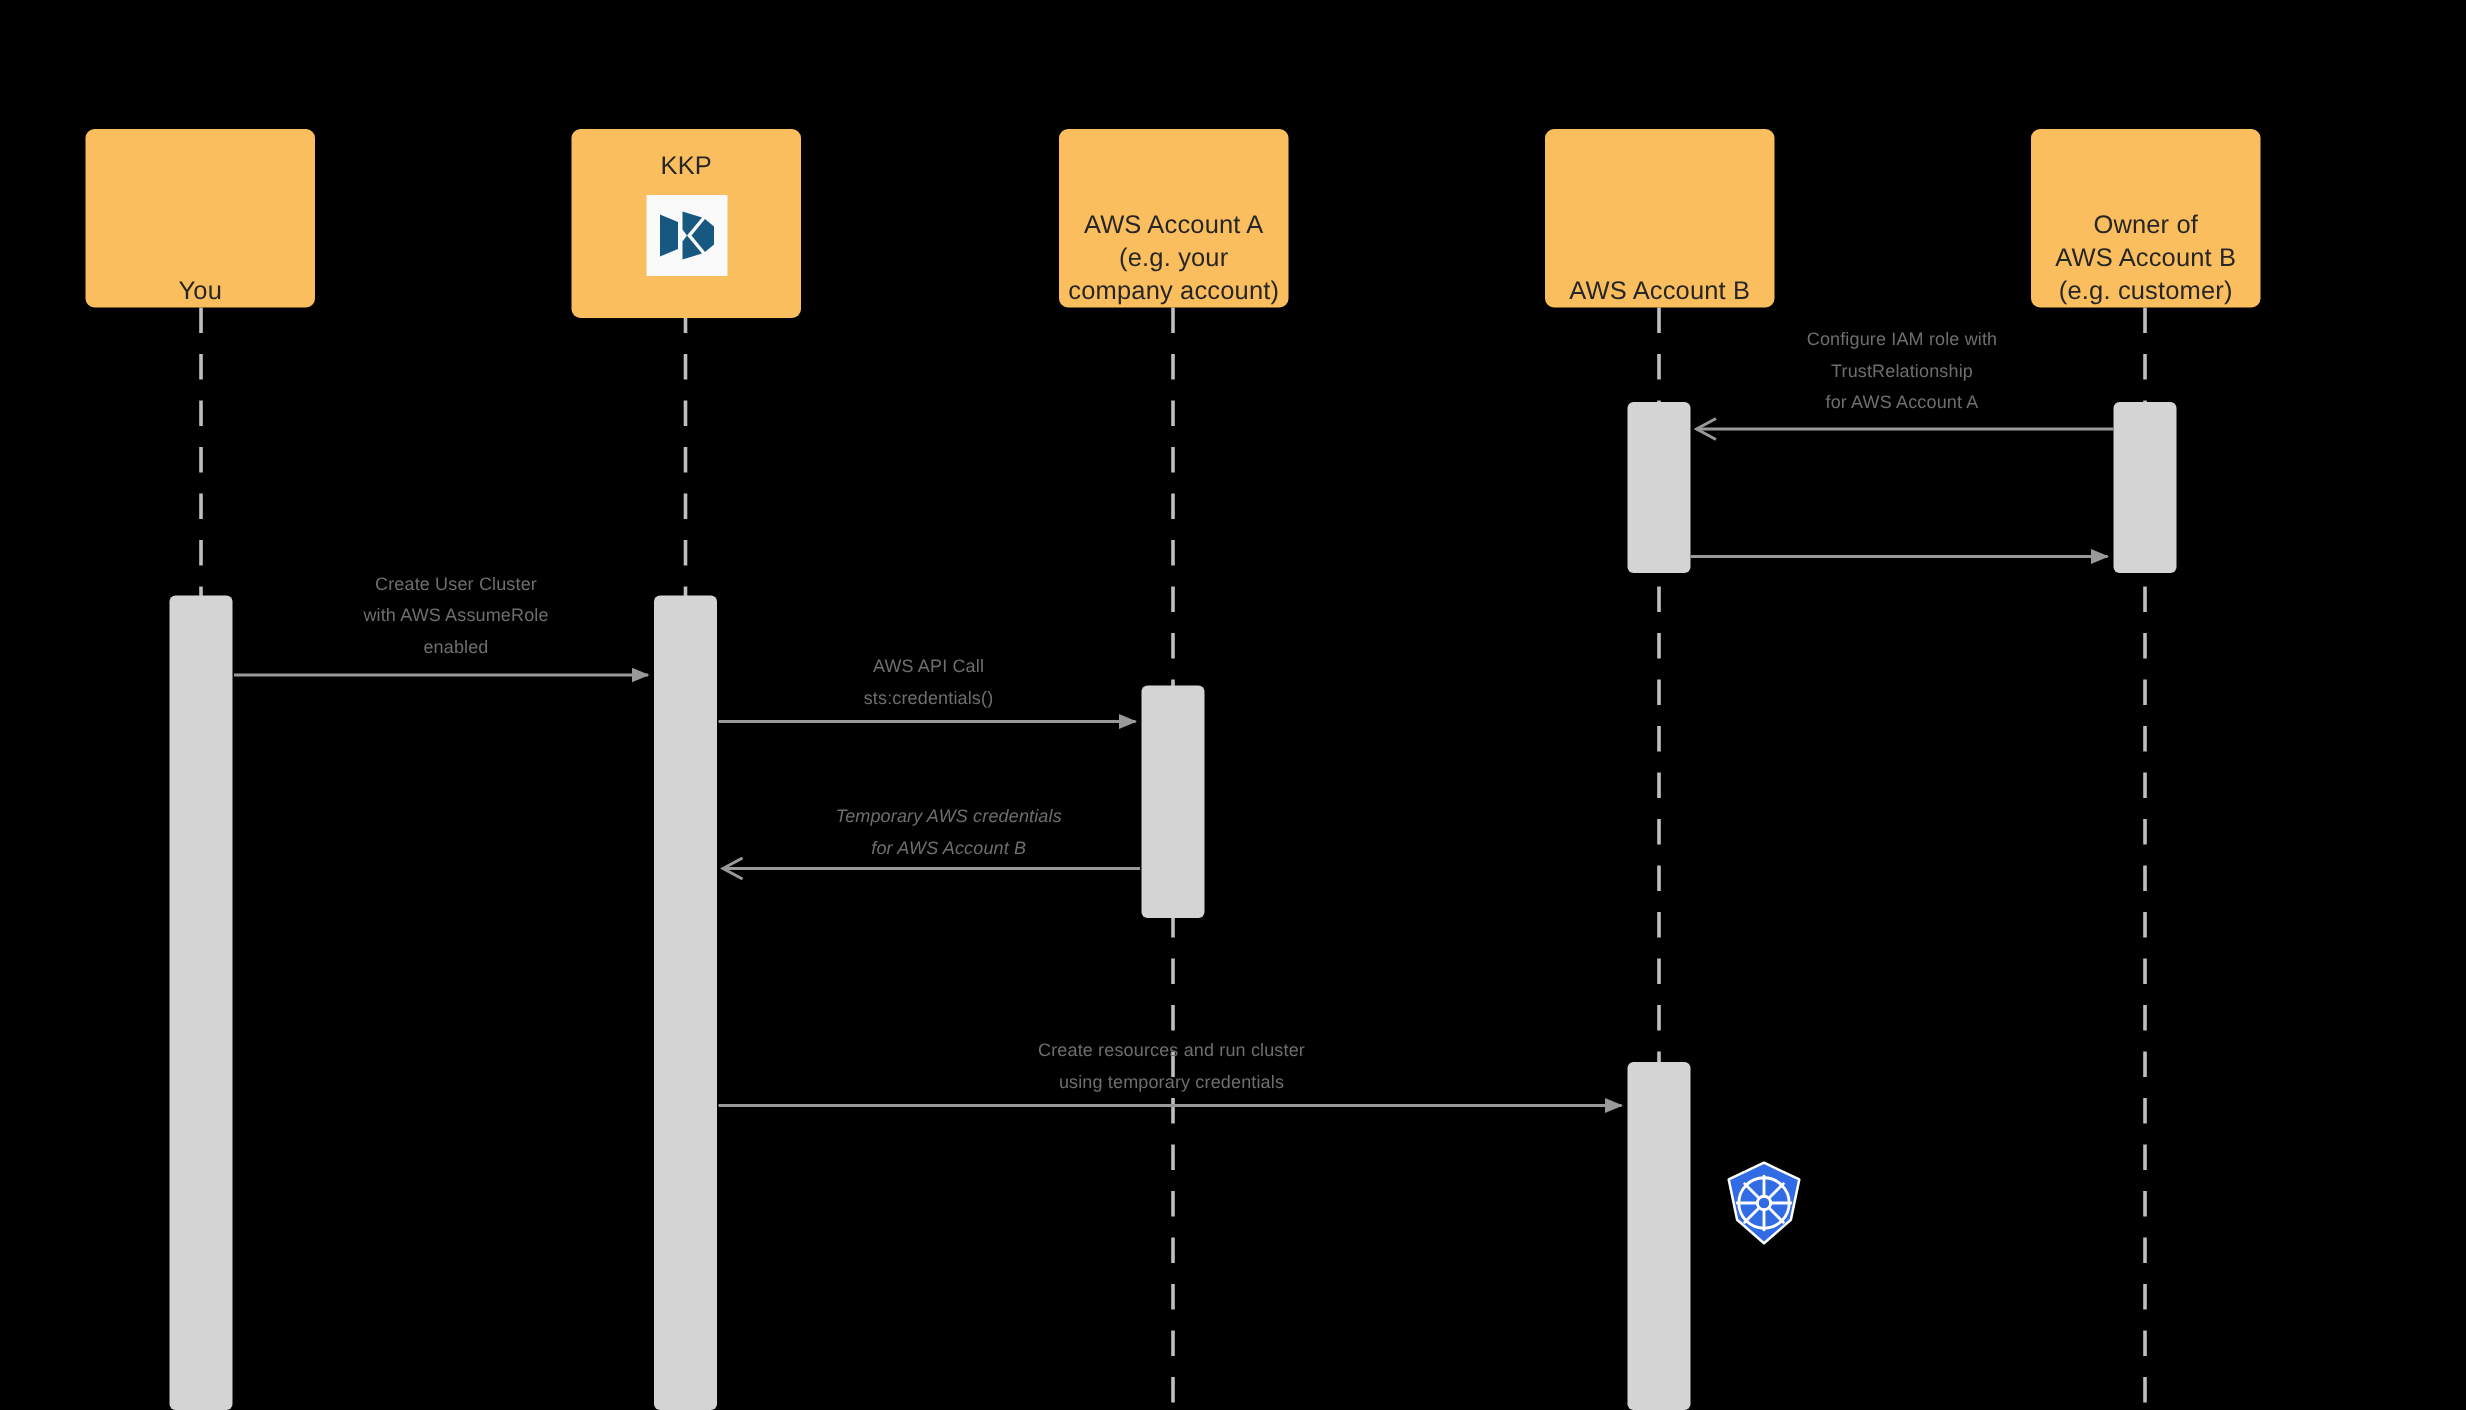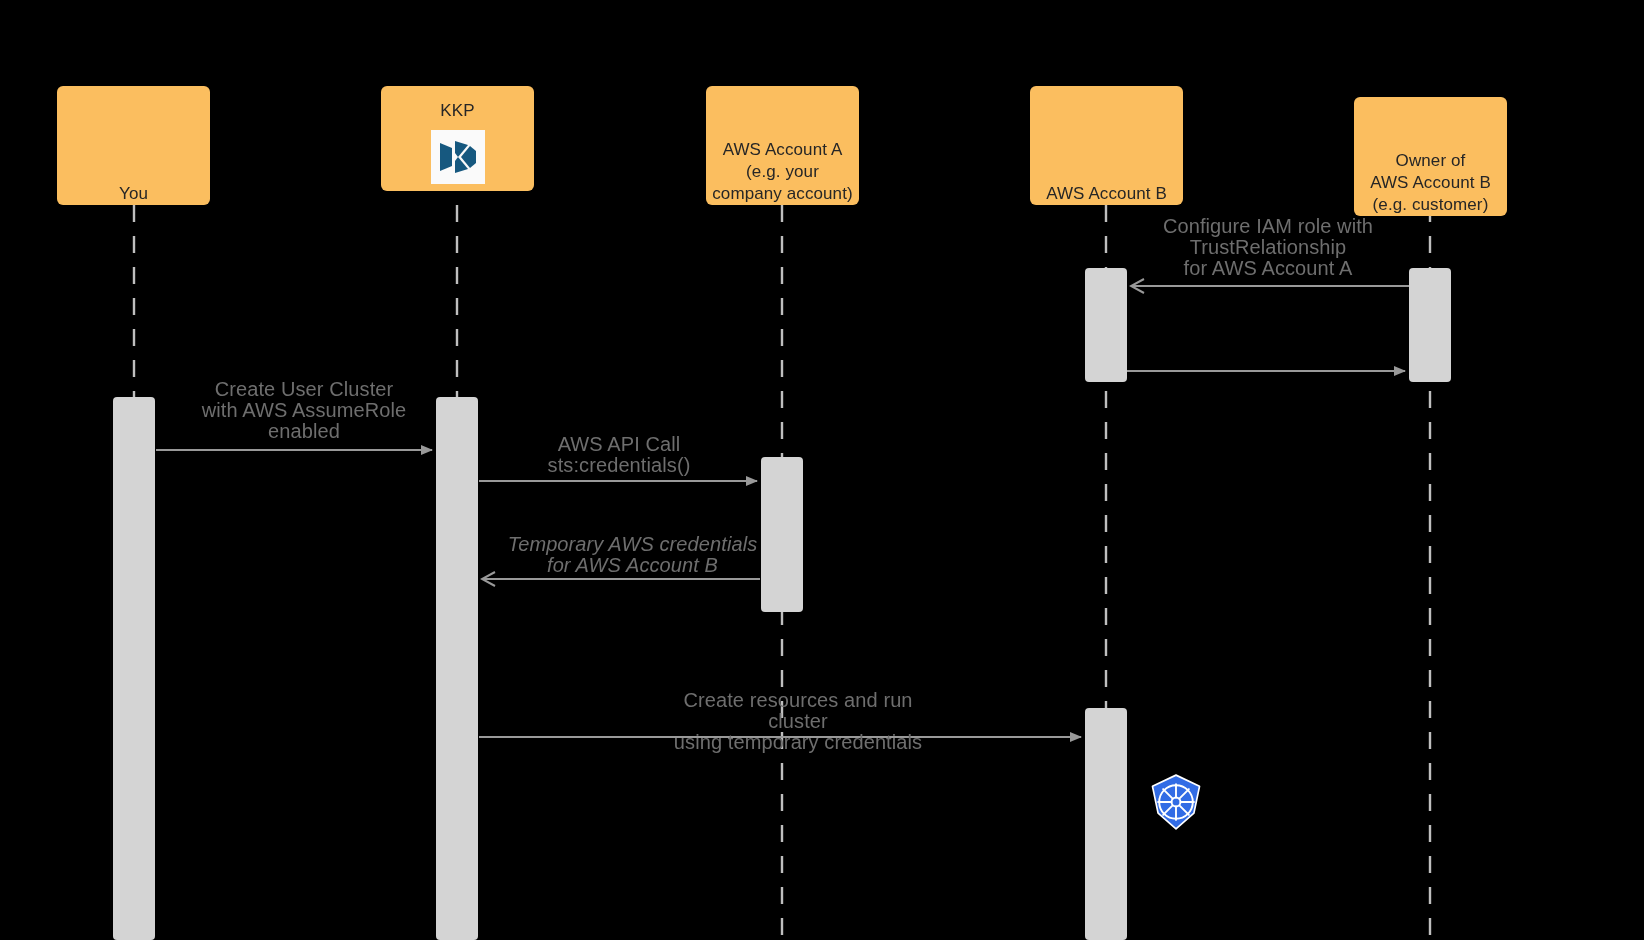--- a/index.html
+++ b/index.html
@@ -44,21 +44,21 @@
     width: 54px; height: 54px;
     background: #FAFAFA;
     margin-top: 8px;
     display: flex;
     align-items: center;
     justify-content: center;
   }
   .msg-label {
     position: absolute;
     color: #6E6E6E;
-    font-size: 20px;
+    font-size: 12px;
     line-height: 21px;
     text-align: center;
     white-space: pre-line;
     letter-spacing: 0.1px;
   }
   .msg-label.italic { font-style: italic; padding-left: 21px; }
   .k8s-logo { position: absolute; }
 </style>
 </head>
 <body>
@@ -100,58 +100,58 @@
         <line x1="479" y1="481" x2="757" y2="481" stroke="#999999" stroke-width="2" marker-end="url(#arrow-filled)"></line>
         <line x1="760" y1="579" x2="482" y2="579" stroke="#999999" stroke-width="2" marker-end="url(#arrow-open)"></line>
         <line x1="479" y1="737" x2="1081" y2="737" stroke="#999999" stroke-width="2" marker-end="url(#arrow-filled)"></line>
       </g>
   </svg>
 
   <div id="actors-layer">
       <div class="actor-box" style="left: 57px; top: 86px; width: 153px; height: 119px;">
         <div class="actor-label">You</div>
       </div>
-      <div class="actor-box with-logo" style="left: 381px; top: 86px; width: 153px; height: 105px;">
+      <div class="actor-box with-logo" style="left: 381px; top: 86px; width: 153px; height: 126px;">
         <div class="actor-label">KKP</div>
         <div class="kkp-logo">
           <svg width="42" height="40" viewBox="0 0 42 40" aria-hidden="true">
             <path d="M3 6 L15 11 L15 29 L3 34 Z" fill="#16587F"></path>
             <path d="M18 4 L31 8 L21 20 L18 16 Z" fill="#16587F"></path>
             <path d="M18 24 L21 20 L31 32 L18 36 Z" fill="#16587F"></path>
             <path d="M33 9 L39 14 L39 26 L33 31 L24 20 Z" fill="#16587F"></path>
           </svg>
         </div>
       </div>
       <div class="actor-box" style="left: 706px; top: 86px; width: 153px; height: 119px;">
         <div class="actor-label">AWS Account A
 (e.g. your
 company account)</div>
       </div>
       <div class="actor-box" style="left: 1030px; top: 86px; width: 153px; height: 119px;">
         <div class="actor-label">AWS Account B</div>
       </div>
-      <div class="actor-box" style="left: 1354px; top: 86px; width: 153px; height: 119px; margin-top: 11px;">
+      <div class="actor-box" style="left: 1354px; top: 86px; width: 153px; height: 119px;">
         <div class="actor-label">Owner of
 AWS Account B
 (e.g. customer)</div>
       </div>
     </div>
 
   <div id="labels-layer">
       <div class="msg-label" style="left: 1124px; top: 216px; width: 288px;">Configure IAM role with
 TrustRelationship
 for AWS Account A</div>
       <div class="msg-label" style="left: 160px; top: 379px; width: 288px;">Create User Cluster
 with AWS AssumeRole
 enabled</div>
       <div class="msg-label" style="left: 475px; top: 434px; width: 288px;">AWS API Call
 sts:credentials()</div>
       <div class="msg-label italic" style="left: 478px; top: 534px; width: 288px;">Temporary AWS credentials
 for AWS Account B</div>
-      <div class="msg-label" style="left: 654px; top: 690px; width: 288px;">Create resources and run cluster
+      <div class="msg-label" style="left: 637px; top: 690px; width: 288px;">Create resources and run cluster
 using temporary credentials</div>
     </div>
 
   <div id="logos-layer">
       <div class="k8s-logo" style="left: 1148px; top: 774px; width: 56px; height: 56px;"><svg width="56" height="56" viewBox="0 0 100 100" aria-hidden="true">
           <path d="M50 2 L92 22 L82 70 L50 98 L18 70 L8 22 Z" fill="#326CE5" stroke="#FFFFFF" stroke-width="3" stroke-linejoin="round"></path>
           <g fill="none" stroke="#FFFFFF" stroke-width="3.4" stroke-linecap="round">
             <circle cx="50" cy="50" r="8"></circle>
             <line x1="50" y1="18" x2="50" y2="42"></line>
             <line x1="50" y1="58" x2="50" y2="82"></line>

